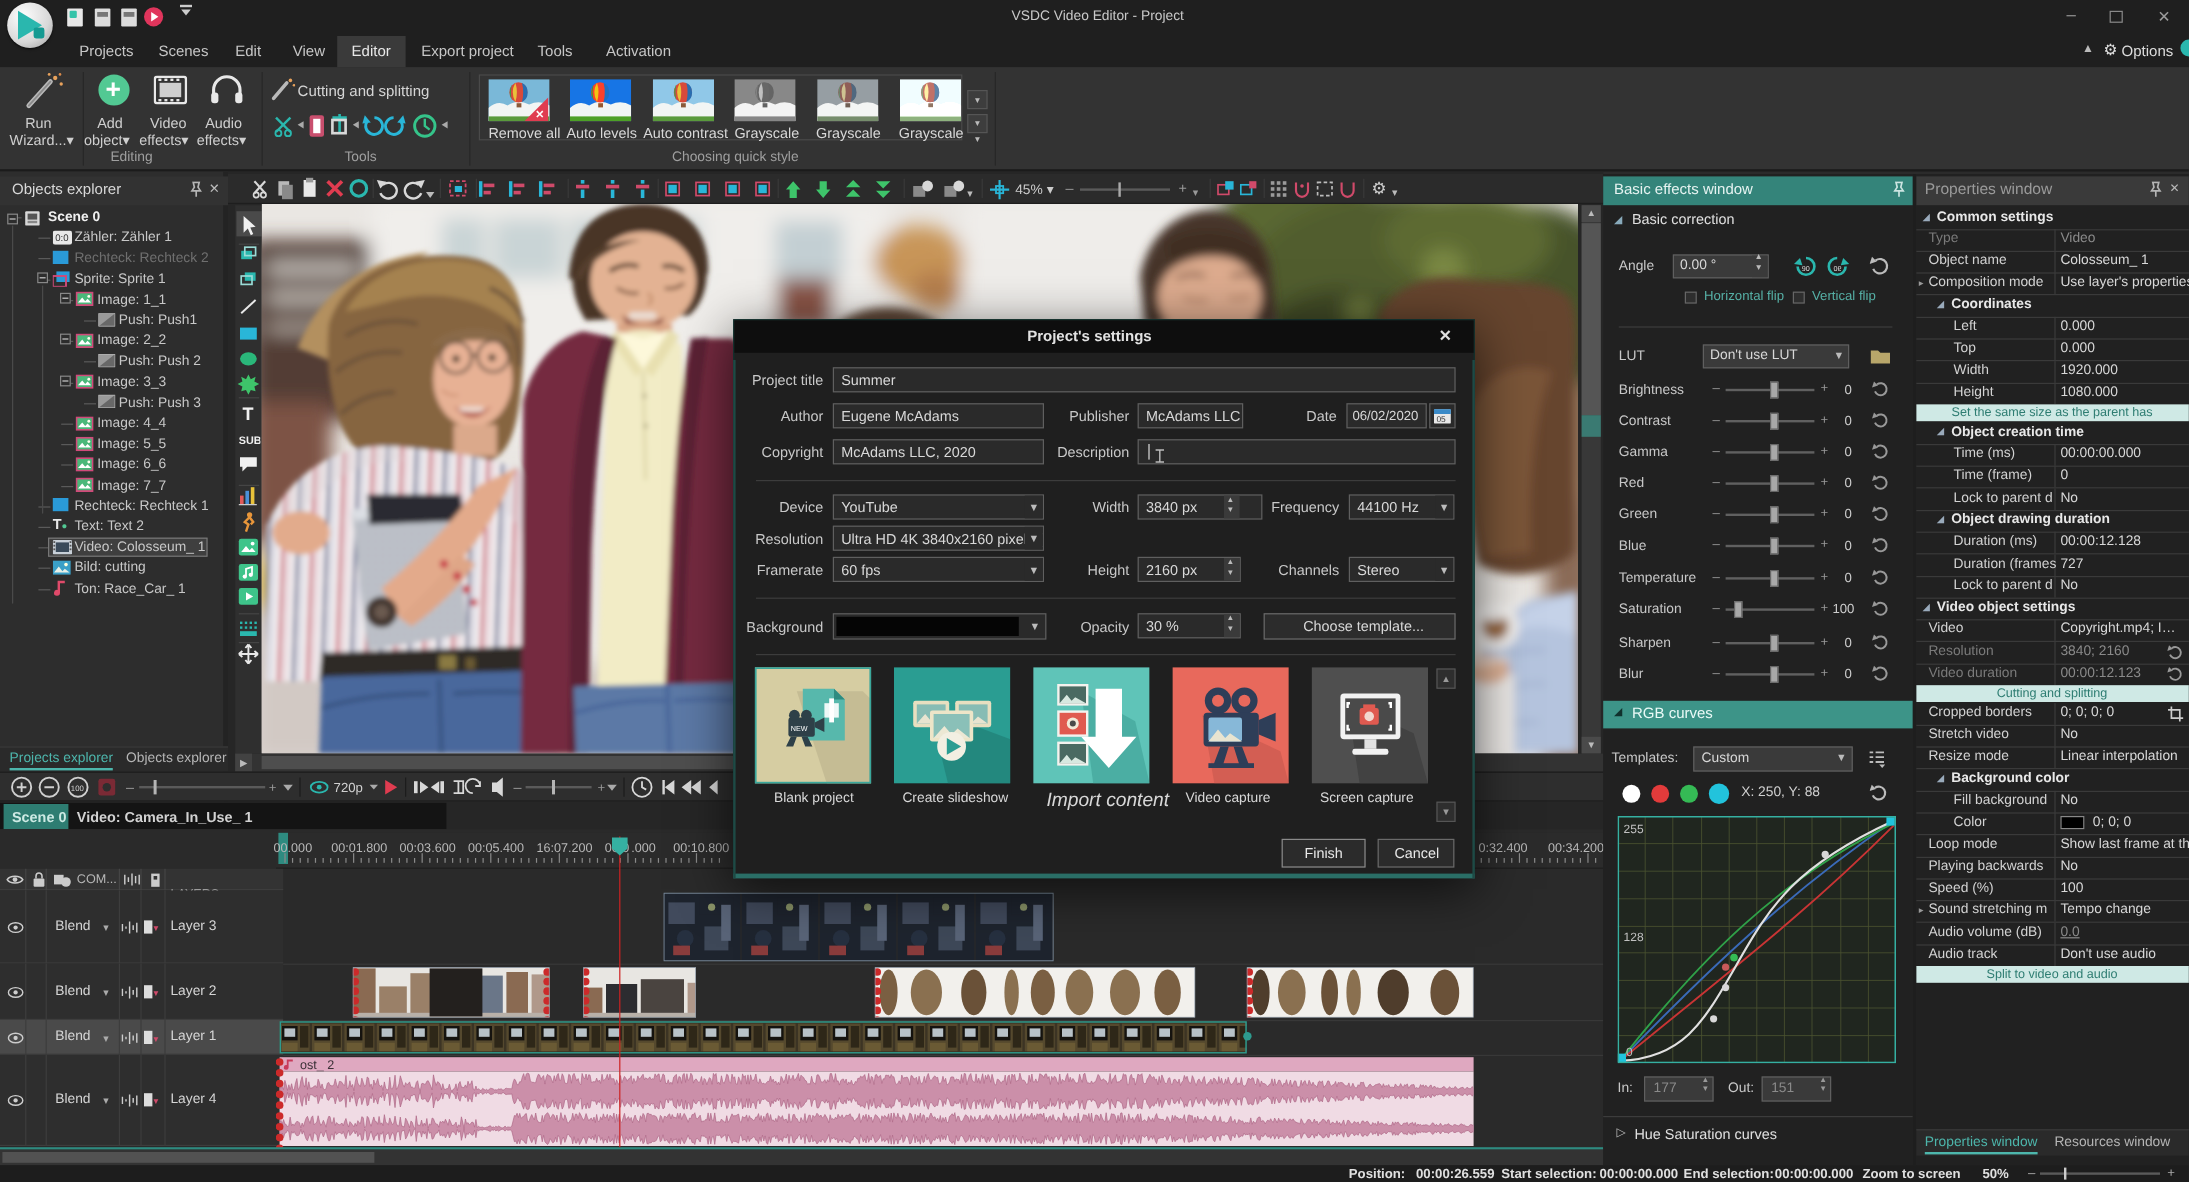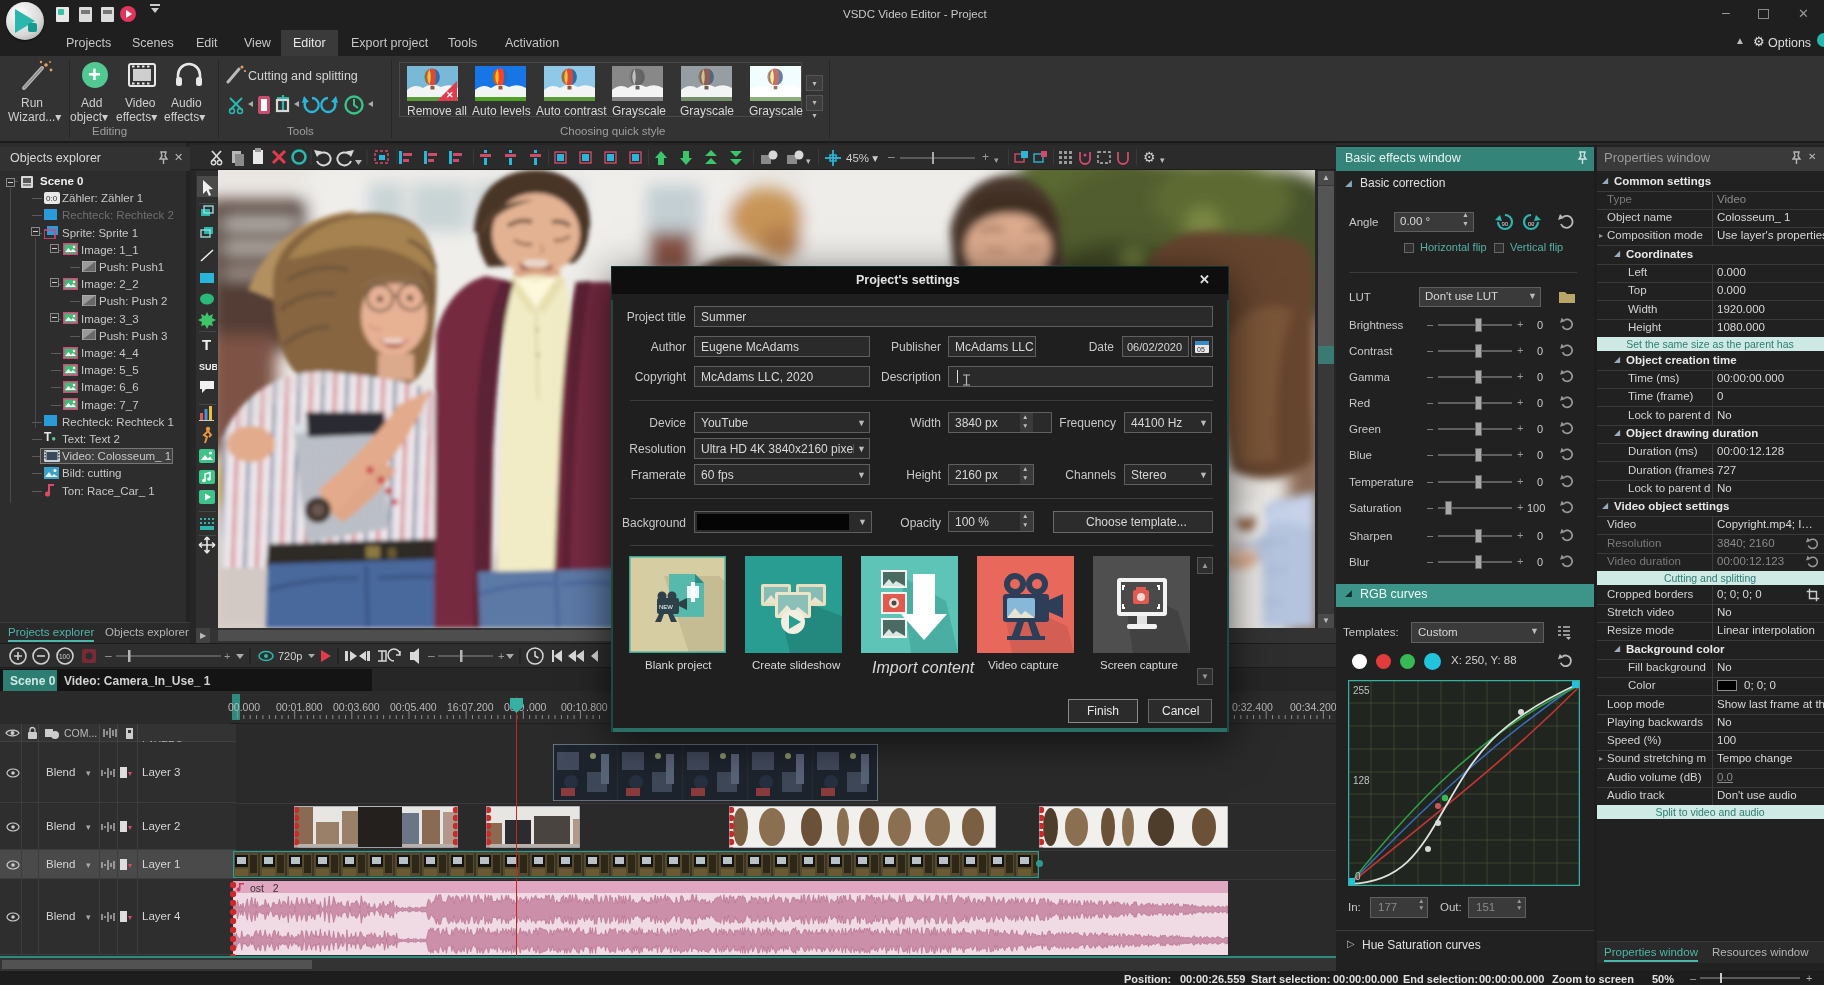--- a/index.html
+++ b/index.html
@@ -1725,21 +1725,21 @@
   </div>
 <div class="a" style="left:1196px;top:465px;width:15px;height:19px;background:#2a2a2a;"></div>
 <div class="tx" style="left:1199px;top:470px;color:#bbb;font-size:9px;">▼</div>
 <div class="a" style="left:630px;top:498px;width:583px;height:1px;background:#3c3c3c;"></div>
 <div class="tx" style="left:686px;top:516px;color:#c8c8c8;font-size:12px;transform:translateX(-100%);">Background</div>
 <div class="a" style="left:694px;top:511px;width:178px;height:22px;background:#2a2a2a;border:1px solid #5f5f5f;"></div>
 <div class="a" style="left:697px;top:514px;width:152px;height:16px;background:#050505;"></div>
 <div class="tx" style="left:858px;top:517px;color:#bbb;font-size:9px;">▼</div>
 <div class="tx" style="left:941px;top:516px;color:#c8c8c8;font-size:12px;transform:translateX(-100%);">Opacity</div>
 <div class="a" style="left:948px;top:511px;width:86px;height:21px;background:#2a2a2a;border:1px solid #5f5f5f;overflow:hidden;">
-    <div class="tx" style="left:6px;top:3px;color:#d8d8d8;font-size:12px;">100 %</div>
+    <div class="tx" style="left:6px;top:3px;color:#d8d8d8;font-size:12px;">30 %</div>
   </div>
 <div class="a" style="left:1020px;top:512px;width:13px;height:19px;background:#3a3a3a;"></div>
 <div class="tx" style="left:1022px;top:512px;color:#bbb;font-size:6.5px;">▲</div>
 <div class="tx" style="left:1022px;top:521px;color:#bbb;font-size:6.5px;">▼</div>
 <div class="a" style="left:1053px;top:511px;width:160px;height:22px;background:#2c2c2c;border:1px solid #6a6a6a;"></div>
 <div class="tx" style="left:1086px;top:515px;color:#d8d8d8;font-size:12px;">Choose template...</div>
 <div class="a" style="left:630px;top:545px;width:583px;height:1px;background:#3c3c3c;"></div>
 <svg class="a" style="left:629px;top:556px" width="97" height="97" viewBox="0 0 97 97">
 <rect width="97" height="97" fill="#d6cda2"></rect>
 <path d="M35 20 L90 20 L97 27 L97 97 L60 97 Z" fill="#bdb58e" opacity=".7"></path>

